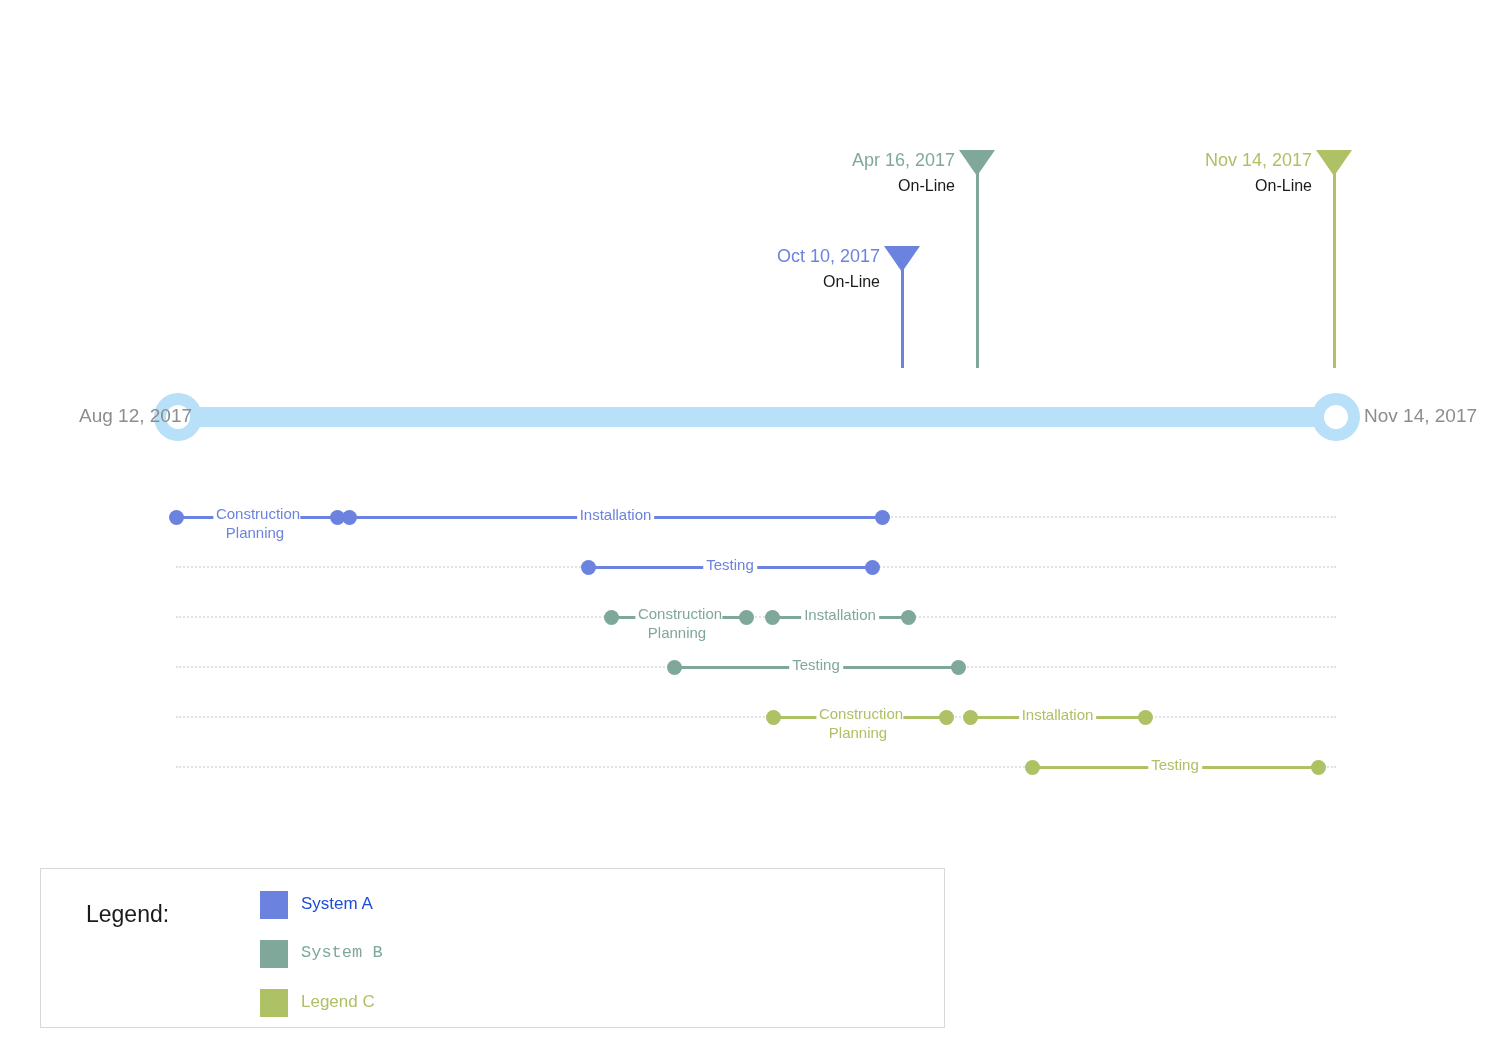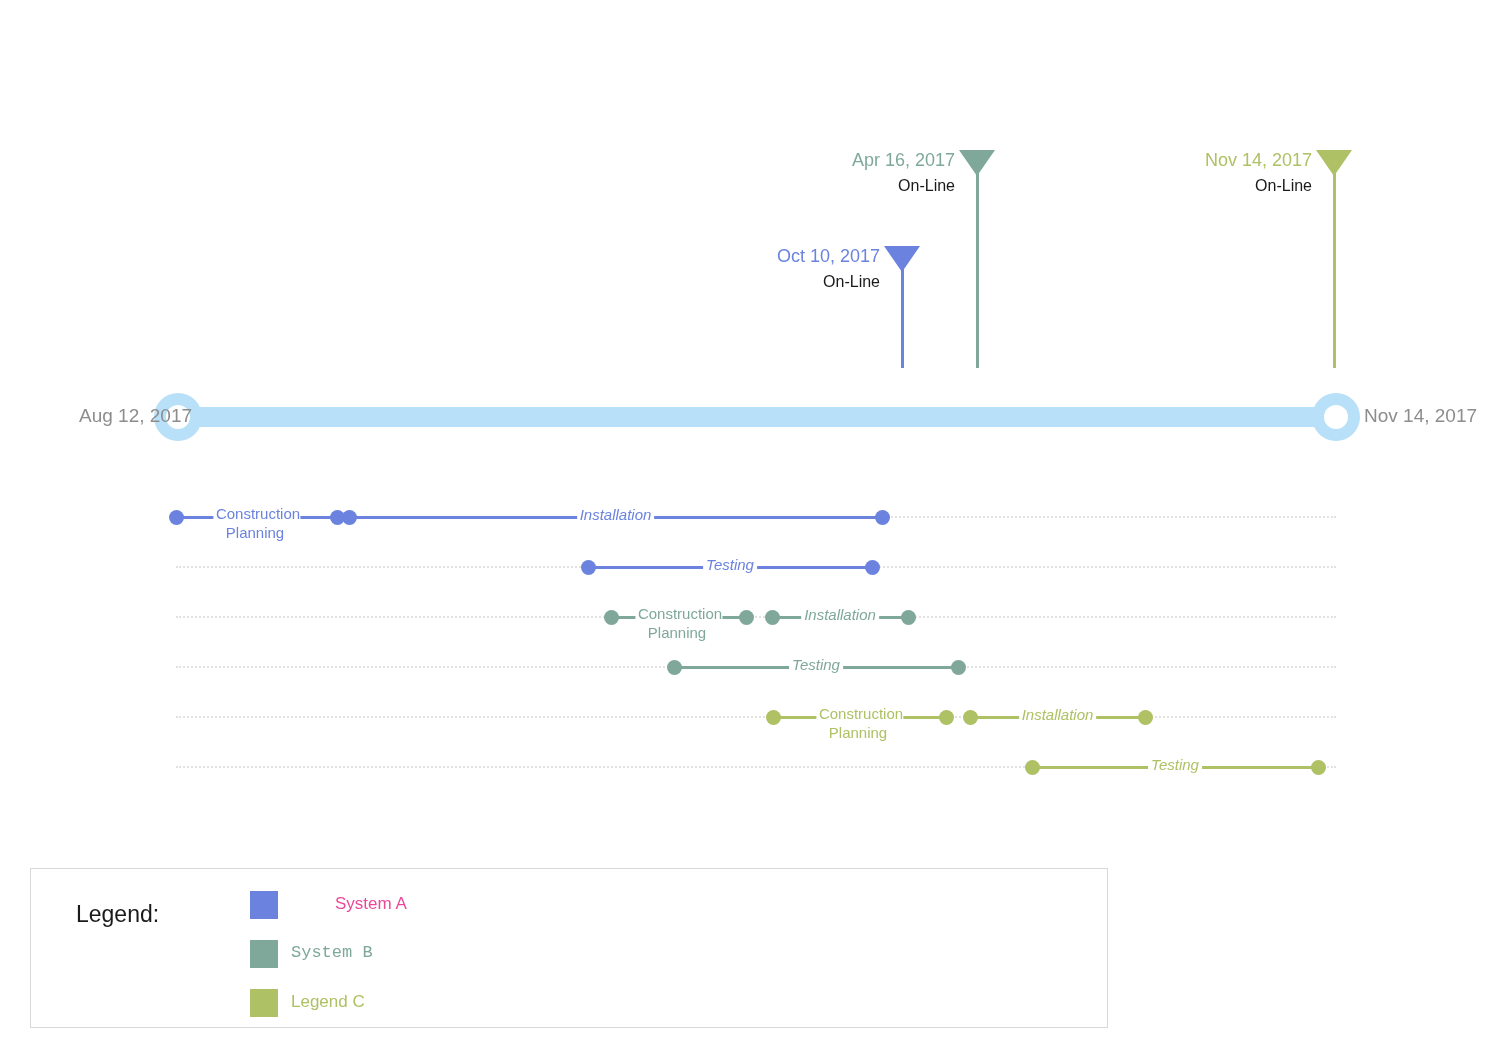--- a/index.html
+++ b/index.html
@@ -108,32 +108,32 @@
     top: -6px;
   }
   .task .tlabel {
     position: absolute;
     font-size: 15px;
     line-height: 19px;
     text-align: center;
     white-space: pre-line;
     transform: translateX(-50%);
   }
-  .task .tlabel.one-line { top: -11px; font-style: italic; }
+  .task .tlabel.one-line { top: -11px; }
   .task .tlabel.two-line { top: -12px; }
   .task .tlabel .bgpad {
     background: #ffffff;
     padding: 0 3px;
   }
   
   .legend-box {
     position: absolute;
-    left: 30px;
+    left: 40px;
     top: 868px;
-    width: 1078px;
+    width: 905px;
     height: 160px;
     border: 1px solid #d8d8d8;
     background: #ffffff;
     box-sizing: border-box;
   }
   .legend-title {
     position: absolute;
     left: 45px;
     top: 32px;
     font-size: 23px;
@@ -252,21 +252,21 @@
         <div class="dot" style="background: rgb(174, 193, 100); left: 1311px;"></div>
         <div class="tlabel one-line" style="color: rgb(174, 193, 100); left: 1175px;"><span class="bgpad">Testing</span></div>
       </div>
     </div>
 
   <div class="legend-box">
     <div class="legend-title">Legend:</div>
     <div id="legend-items">
         <div class="legend-item" style="top: 22px;">
           <div class="legend-swatch" style="background: rgb(107, 131, 222);"></div>
-          <div class="legend-text" style="color: #ec4899; margin-left: 44px;">System A</div>
+          <div class="legend-text" style="color: #1d4ed8;">System A</div>
         </div>
         <div class="legend-item" style="top: 71px;">
           <div class="legend-swatch" style="background: rgb(127, 168, 155);"></div>
           <div class="legend-text" style="color: rgb(127, 168, 155); font-family: Liberation Mono, monospace;">System B</div>
         </div>
         <div class="legend-item" style="top: 120px;">
           <div class="legend-swatch" style="background: rgb(174, 193, 100);"></div>
           <div class="legend-text" style="color: rgb(174, 193, 100);">Legend C</div>
         </div>
       </div>

